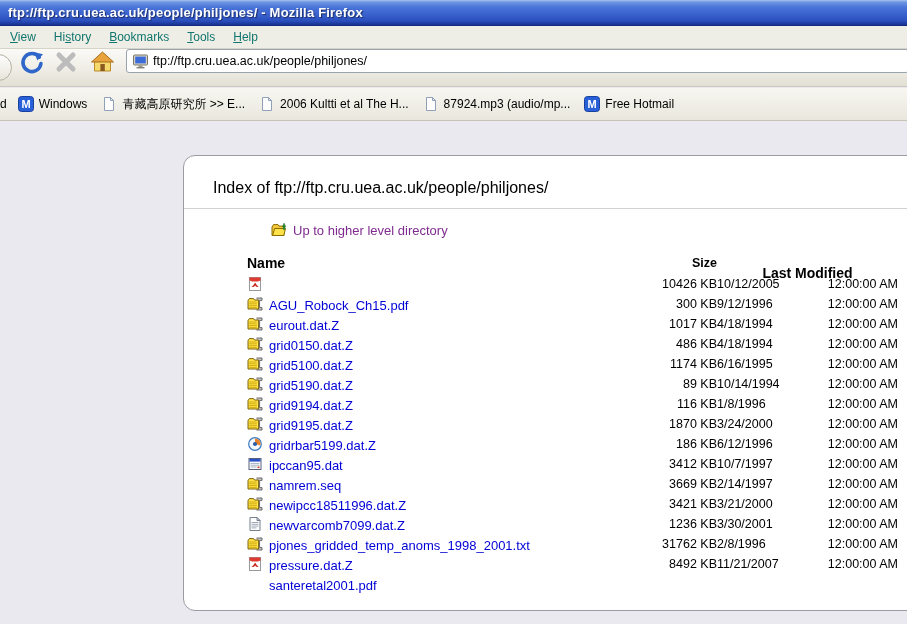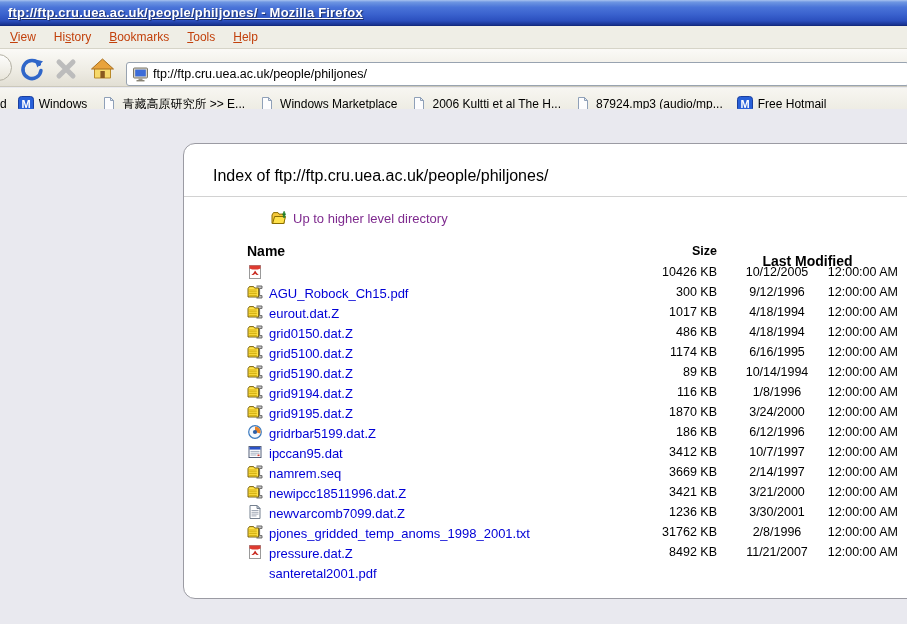--- a/index.html
+++ b/index.html
@@ -11,38 +11,37 @@
   }
 
   
   .titlebar {
     position:absolute; top:0; left:0; width:907px; height:26px;
     background:linear-gradient(#A9C3EF 0%, #6E96E2 8%, #4A74D8 28%, #3A62CE 55%, #2B4FBE 80%, #16308C 97%, #0E2168 100%);
     color:#fff; font-weight:bold; font-size:13px; line-height:26px;
     padding-left:8px; white-space:nowrap;
     text-shadow:1px 1px 1px #1A2C66;
     letter-spacing:0.2px;
-    text-decoration:underline;
   }
 
   
   .menubar {
     position:absolute; top:26px; left:0; width:907px; height:23px;
     background:#EFEEE6; border-bottom:1px solid #D6D4C8;
-    display:flex; align-items:center; font-size:12px; color:#c2410c; padding-left:1px;
+    display:flex; align-items:center; font-size:12px; color:#0f766e; padding-left:1px;
   }
   .menu-item { padding:4px 9px; cursor:default; }
   .menu-item u { text-decoration:underline; }
 
   
   .navbar {
     position:absolute; top:49px; left:0; width:907px; height:38px;
     background:linear-gradient(#FBFAF7, #EFEDE5 55%, #E2DFD4);
     border-bottom:1px solid #CBC8BB;
-    display:flex; align-items:flex-end;
+    display:flex; align-items:flex-start;
   }
   .stub-button {
     position:absolute; left:-16px; top:5px; width:28px; height:27px;
     border:1px solid #B3B0A3; border-radius:14px;
     background:linear-gradient(#FDFDFC,#E8E5DA);
   }
   .nav-btn { display:flex; align-items:center; justify-content:center; width:30px; height:30px; }
   .nav-reload { margin-left:17px; }
   .nav-stop { margin-left:4px; }
   .nav-home { margin-left:6px; }
@@ -62,21 +61,21 @@
     border-bottom:1px solid #C6C3B6;
     display:flex; align-items:center; font-size:12px; color:#000;
     overflow:hidden; white-space:nowrap;
   }
   .bm-item { display:flex; align-items:center; gap:5px; padding:3px 7px; flex:none; cursor:default; }
   .bm-item:first-child { padding-left:0; padding-right:4px; }
   .bm-icon { display:flex; width:16px; height:16px; flex:none; }
 
   
   .viewport {
-    position:absolute; top:109px; left:0; width:907px; height:503px;
+    position:absolute; top:121px; left:0; width:907px; height:503px;
     background:#E9E9EF; overflow:hidden;
   }
   .content-box {
     position:absolute; left:183px; top:34px; width:800px; height:456px;
     background:#fff; border:1px solid #9B9BA3; border-radius:12px;
   }
   .listing-title {
     font-size:16px; font-weight:normal; color:#000;
     padding:23px 0 11px 29px;
     border-bottom:1px solid #D2D2D2;
@@ -86,21 +85,21 @@
     margin:13px 0 0 63px;
     display:flex; align-items:center; gap:6px;
     font-size:13px; color:#7E2A8E; cursor:pointer; width:max-content;padding-left:24px;
   }
 
   .listing { margin:13px 0 0 63px; width:652px; font-size:13px; }
   .l-head { display:flex; height:23px; align-items:center; font-weight:bold; font-size:14px; color:#000; }
   .l-row  { display:flex; height:20px; align-items:center; }
   .c-name { width:390px; display:flex; align-items:center; gap:6px; overflow:hidden;text-align:right; }
   .c-size { width:80px;  text-align:right; font-size:12.5px; color:#000; }
-  .c-date { width:95px;  text-align:center; font-size:12.5px; color:#000;padding-left:25px; }
+  .c-date { width:95px;  text-align:left; font-size:12.5px; color:#000; }
   .c-time { width:86px;  text-align:right; font-size:12.5px; color:#000; }
   .c-lastmod { width:181px; text-align:center;margin-top:20px; }
   .file-link { color:#0000D6; text-decoration:none; white-space:nowrap; cursor:pointer;margin-top:43px; }
   .file-icon { display:flex; width:16px; height:16px; flex:none; }
   .hdr-link { cursor:pointer; }
 </style>
 </head>
 <body>
 
 <div class="titlebar">
@@ -180,29 +179,20 @@
       </span>
       <span>青藏高原研究所 &gt;&gt; E...</span>
     </span>
     <span class="bm-item">
       <span class="bm-icon">
         <svg width="16" height="16" viewBox="0 0 16 16">
           <path d="M3.5 1.5 H9.5 L12.5 4.5 V14.5 H3.5 Z" fill="#FDFDFE" stroke="#8FA0B8"></path>
           <path d="M9.5 1.5 L12.5 4.5 H9.5 Z" fill="#E7EDF5" stroke="#8FA0B8"></path>
         </svg>
       </span>
-      <span>Windows Marketplace</span>
-    </span>
-    <span class="bm-item">
-      <span class="bm-icon">
-        <svg width="16" height="16" viewBox="0 0 16 16">
-          <path d="M3.5 1.5 H9.5 L12.5 4.5 V14.5 H3.5 Z" fill="#FDFDFE" stroke="#8FA0B8"></path>
-          <path d="M9.5 1.5 L12.5 4.5 H9.5 Z" fill="#E7EDF5" stroke="#8FA0B8"></path>
-        </svg>
-      </span>
       <span>2006 Kultti et al The H...</span>
     </span>
     <span class="bm-item">
       <span class="bm-icon">
         <svg width="16" height="16" viewBox="0 0 16 16">
           <path d="M3.5 1.5 H9.5 L12.5 4.5 V14.5 H3.5 Z" fill="#FDFDFE" stroke="#8FA0B8"></path>
           <path d="M9.5 1.5 L12.5 4.5 H9.5 Z" fill="#E7EDF5" stroke="#8FA0B8"></path>
         </svg>
       </span>
       <span>87924.mp3 (audio/mp...</span>

